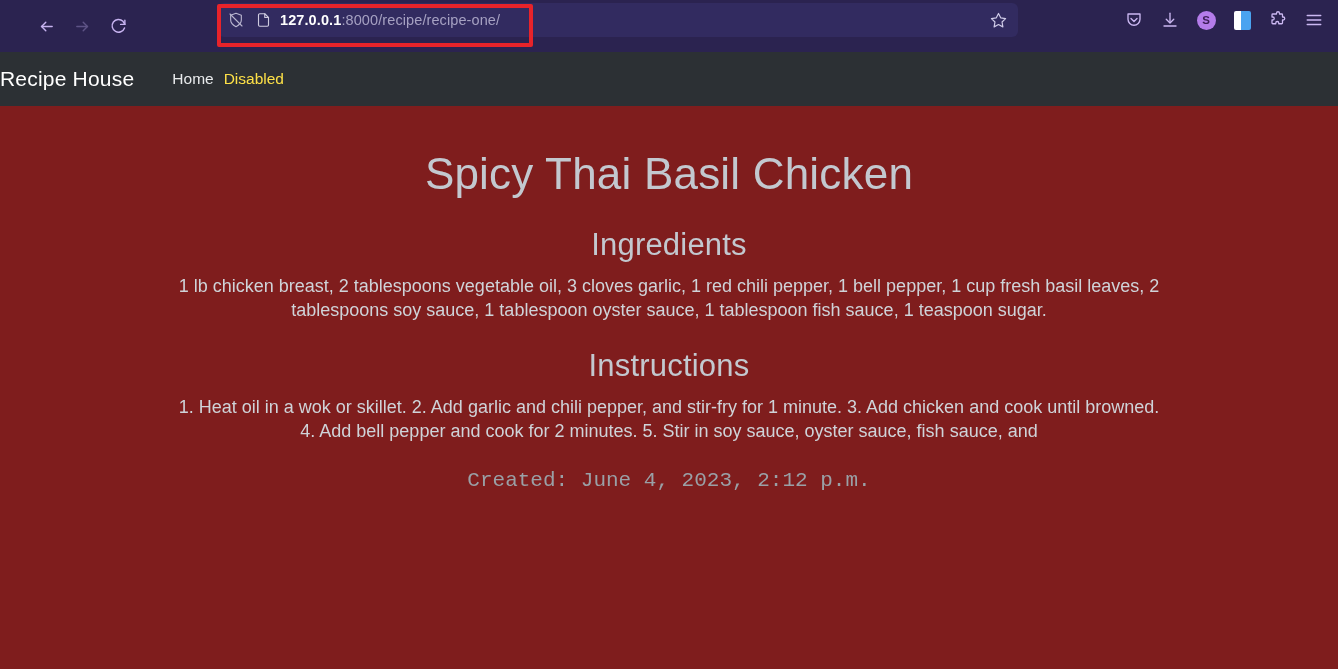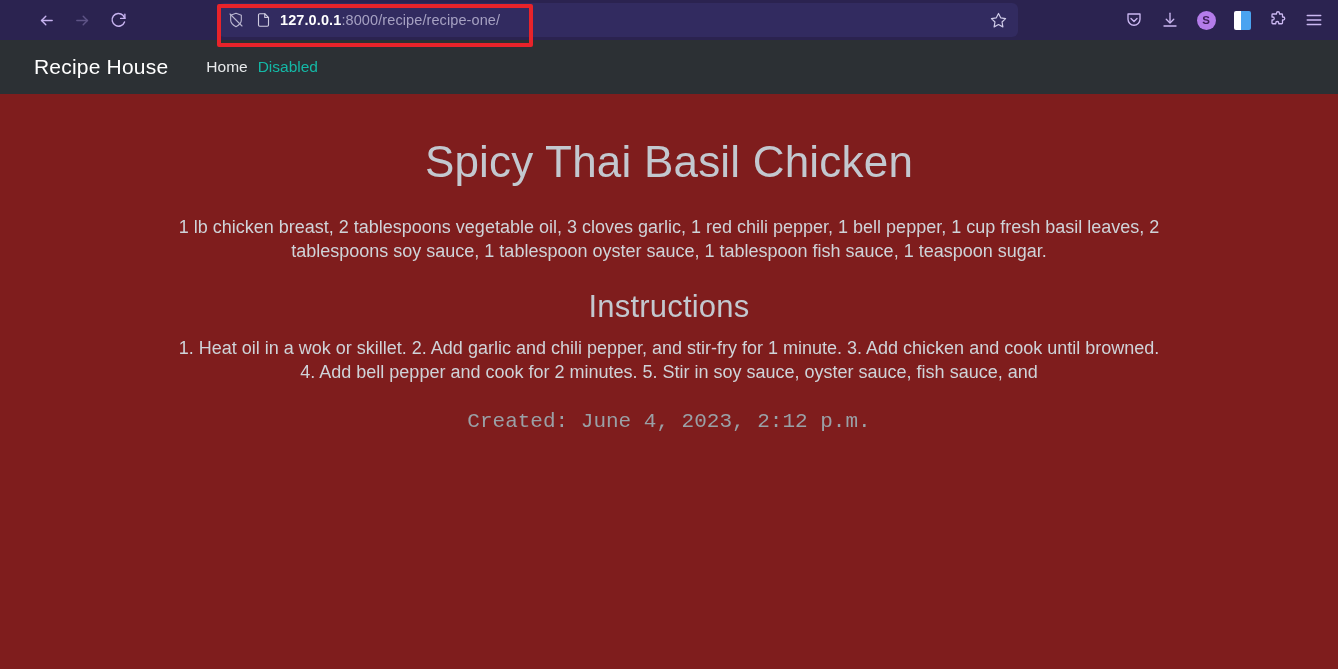--- a/index.html
+++ b/index.html
@@ -6,21 +6,21 @@
   html, body {
     width:1338px; height:669px;
     background:#212529;
     font-family:"Liberation Sans", sans-serif;
     overflow:hidden;
   }
 
   
   .browser-toolbar{
     position:relative;
-    height:40px;
+    height:52px;
     background:#2b2350;
     display:flex;
     align-items:center;
     padding:0 26px;
   }
   .nav-btns{ display:flex; align-items:center; gap:4px; margin-left:4px; }
   .nav-btn{
     width:32px; height:32px;
     display:flex; align-items:center; justify-content:center;
     border-radius:5px;
@@ -96,38 +96,37 @@
     width:17px; height:19px; border-radius:2px;
     background:linear-gradient(90deg,#ffffff 0 42%, #4aa3f0 42% 100%);
   }
 
   
   .site-nav{
     height:54px;
     background:#2c3034;
     display:flex;
     align-items:center;
-    padding-left:34px;
     gap:22px;
   }
   .brand{
     color:#ffffff;
     font-size:21px;
     letter-spacing:.2px;
     cursor:pointer;
     white-space:nowrap;
   }
   .nav-links{ display:flex; align-items:center; gap:10px; margin-left:16px; }
   .nav-link{
     color:#e8eaec;
     font-size:15.5px;
     cursor:pointer;
     white-space:nowrap;
   }
-  .nav-link.muted{ color:#14b8a6; }
+  .nav-link.muted{ color:#fde047; }
 
   
   .page{
     background:#7f1d1d;
     height:575px;
     padding-top:42px;
   }
   .content{
     width:1010px;
     margin:0 auto;
@@ -255,20 +254,21 @@
   <div class="nav-links">
     <span class="nav-link">Home</span>
     <span class="nav-link muted">Disabled</span>
   </div>
 </div>
 
 <div class="page">
   <div class="content">
     <h1 class="recipe-title">Spicy Thai Basil Chicken</h1>
 
+    <h2 class="section-head">Ingredients</h2>
     <p class="body-text">1 lb chicken breast, 2 tablespoons vegetable oil, 3 cloves garlic, 1 red chili pepper, 1 bell pepper, 1 cup fresh basil leaves, 2 tablespoons soy sauce, 1 tablespoon oyster sauce, 1 tablespoon fish sauce, 1 teaspoon sugar.</p>
 
     <h2 class="section-head">Instructions</h2>
     <p class="body-text">1. Heat oil in a wok or skillet. 2. Add garlic and chili pepper, and stir-fry for 1 minute. 3. Add chicken and cook until browned. 4. Add bell pepper and cook for 2 minutes. 5. Stir in soy sauce, oyster sauce, fish sauce, and</p>
 
     <p class="created">Created: June 4, 2023, 2:12 p.m.</p>
   </div>
 </div>
 
 </body></html>

